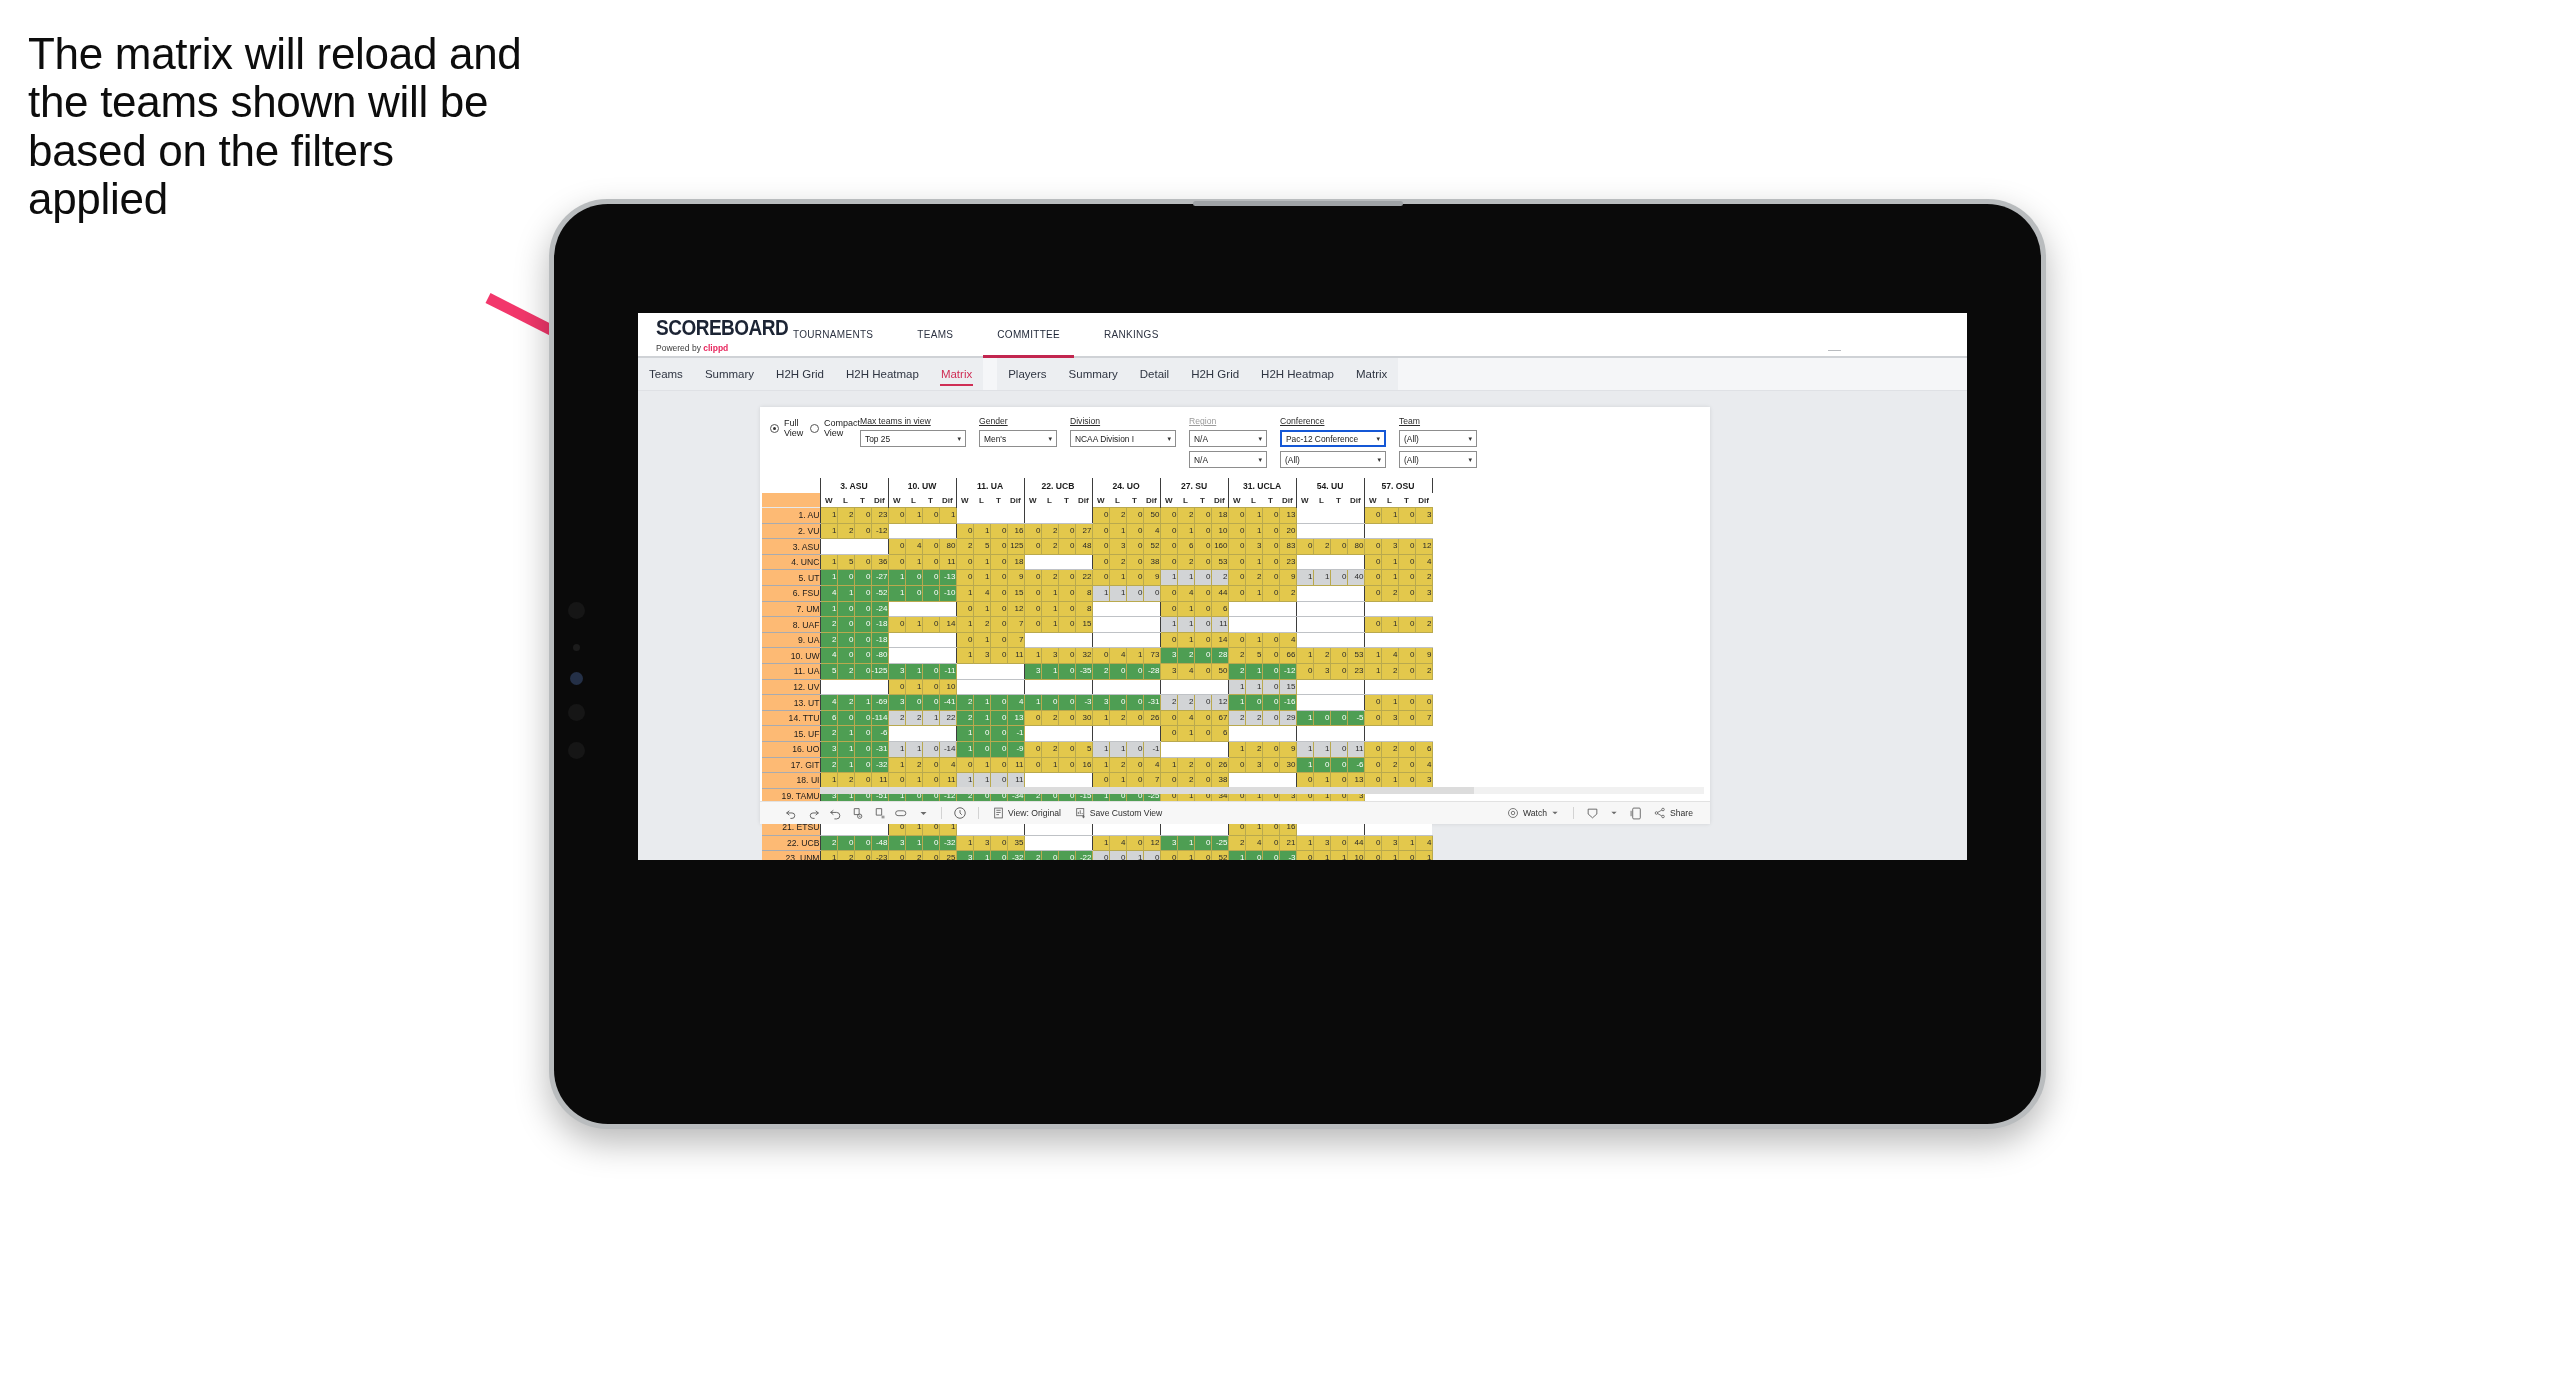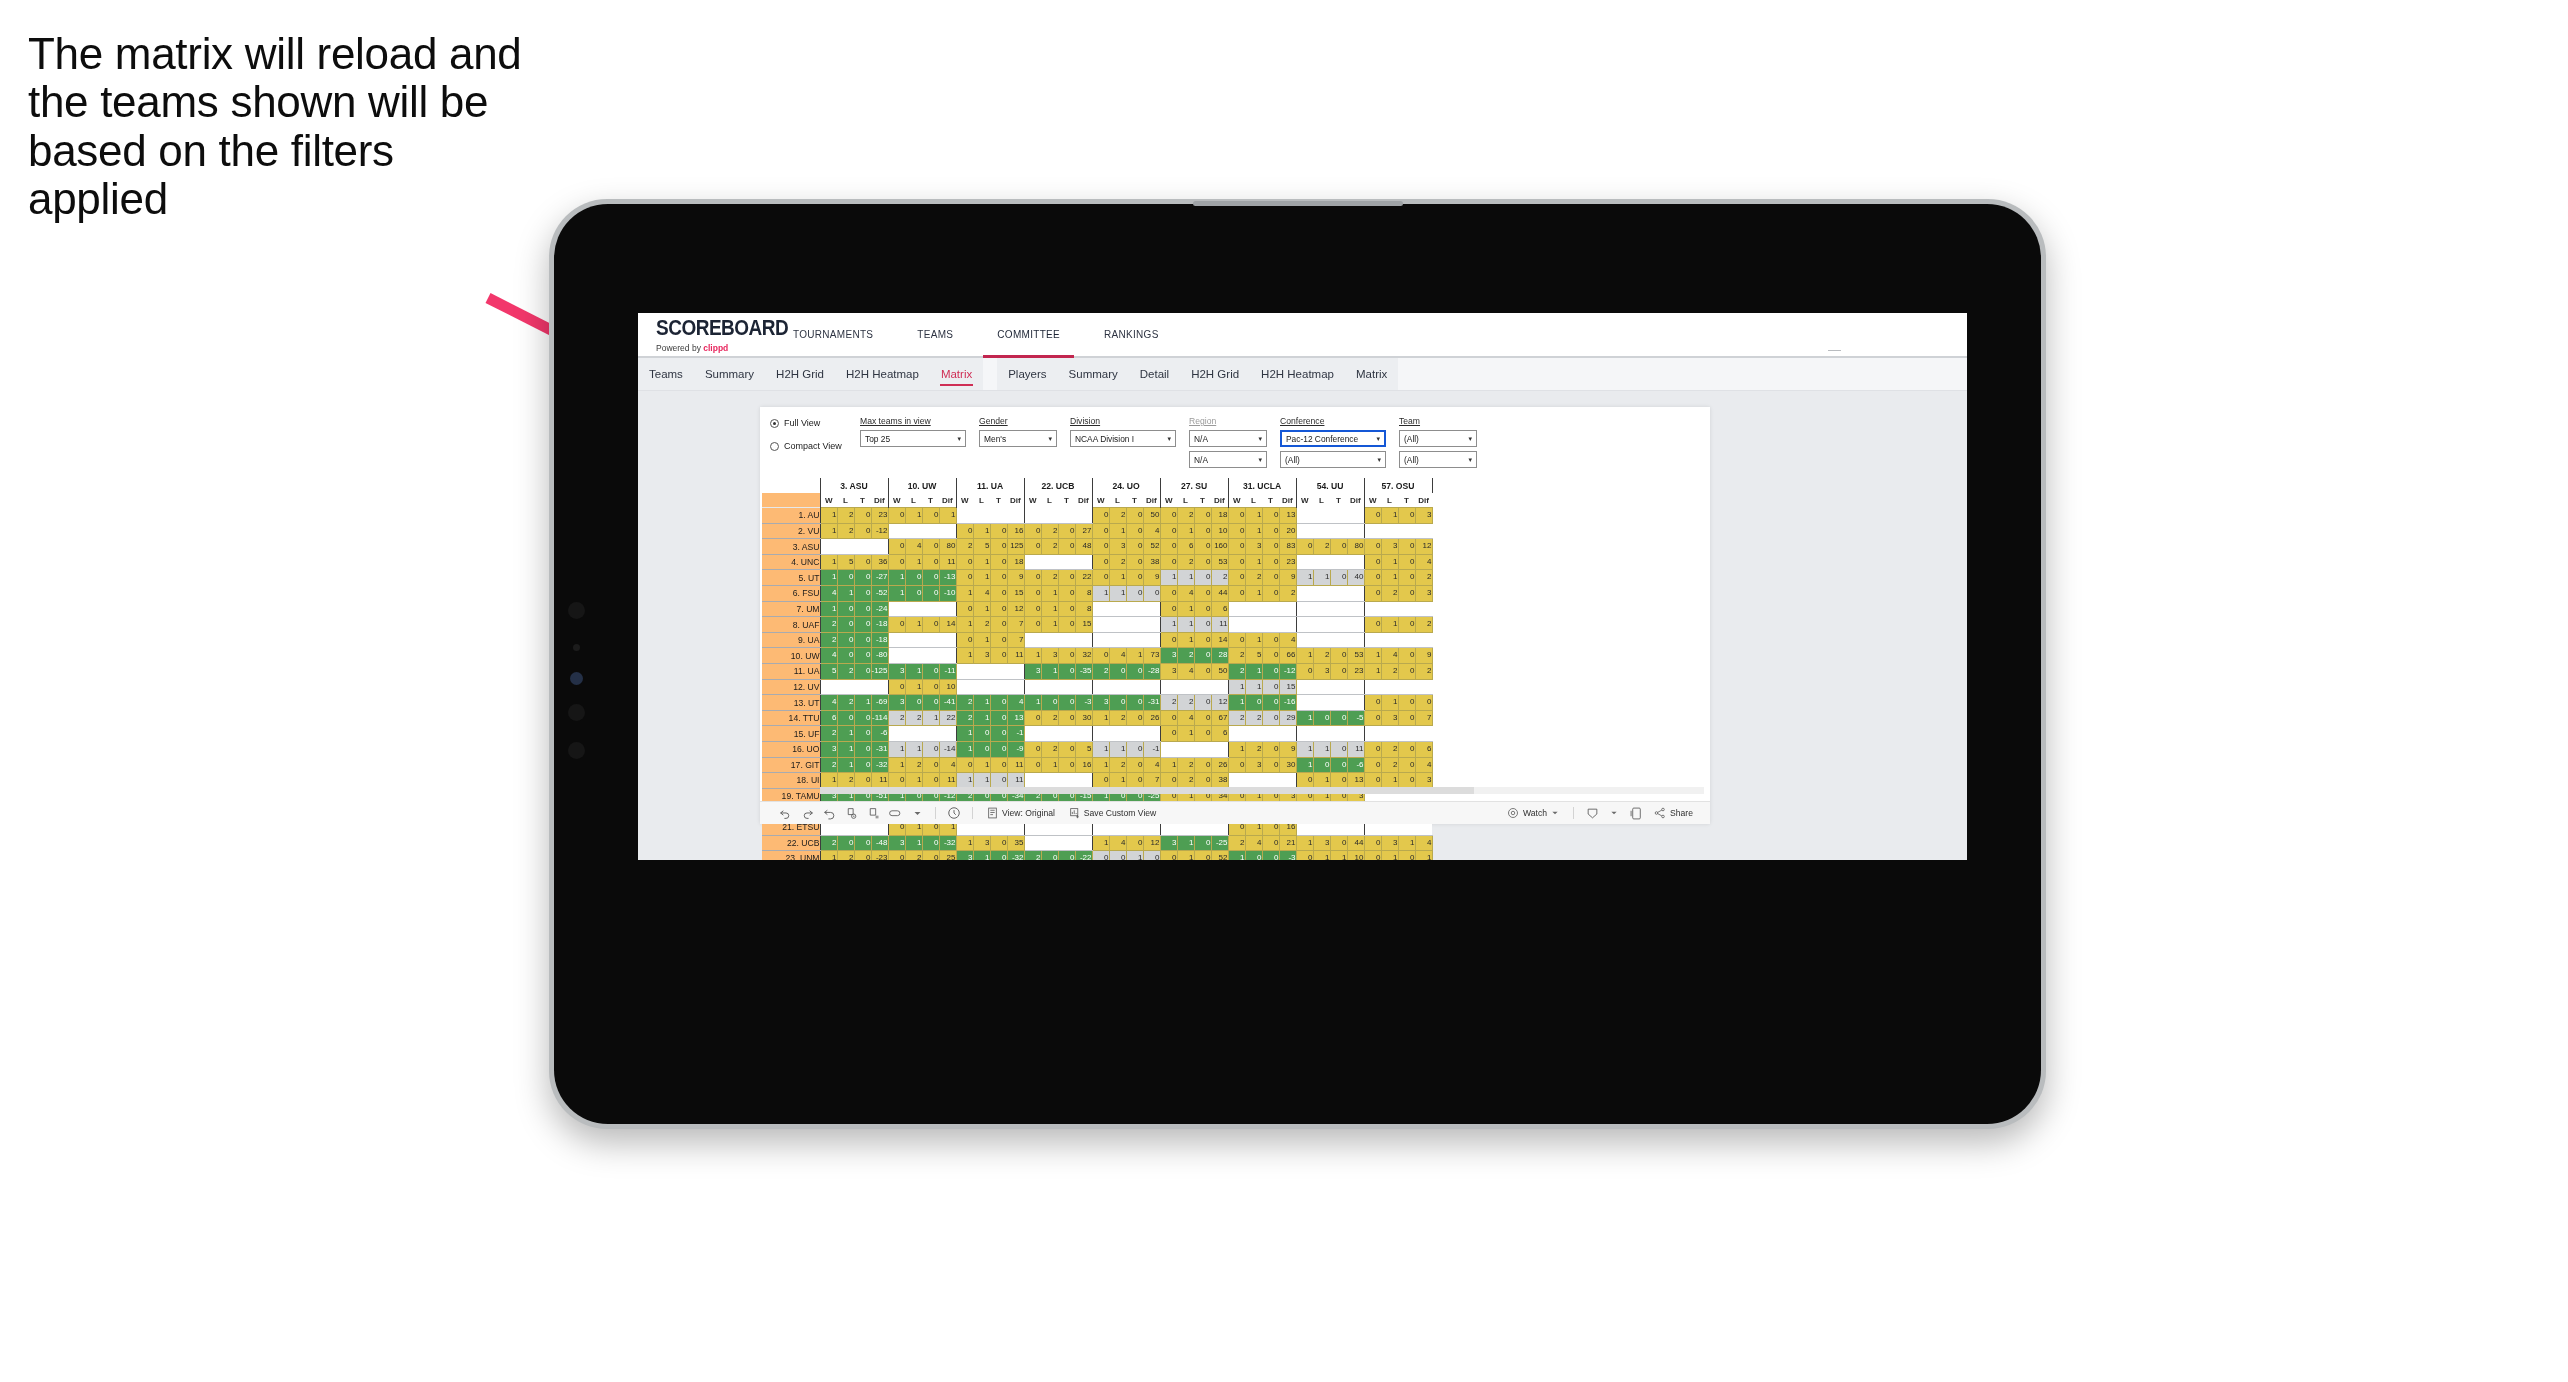--- a/index.html
+++ b/index.html
@@ -86,21 +86,21 @@
   .flabel { font-size:8.6px; color:#2b2b2b; margin-bottom:3px; height:11px;text-decoration:underline;}
   .flabel.dim { color:#9a9a9a; }
   .fsel {
     width:78px; height:17px; border:1px solid #8d8d8d; background:#fff; font-size:8.4px;
     display:flex; align-items:center; padding:0 4px; color:#1a1a1a; position:relative; cursor:pointer;
     margin-bottom:4px;
   }
   .fsel.w108 { width:106px; }
   .fsel.hl { border:2px solid #1457d6; }
   .fsel .caret { position:absolute; right:4px; font-size:7px; color:#333; }
-  .fradios { display:flex; flex-direction:column; gap:13px; width:90px; padding-top:2px;}
+  .fradios { display:flex; flex-direction:row; gap:5px; width:90px; padding-top:2px;}
   .fradio { display:flex; align-items:center; gap:5px; font-size:9px; color:#1a1a1a; cursor:pointer;}
   .rdot { width:9px; height:9px; border-radius:50%; border:1px solid #555; background:#fff; position:relative; flex:none;}
   .rdot.on::after { content:""; position:absolute; left:2px; top:2px; width:3px; height:3px; border-radius:50%; background:#333;}
   .fgap { width:13px; }
 
   
   #matrix-wrap { padding:2px 0 0 2px; position:relative; }
   table.matrix { border-collapse:collapse; table-layout:fixed; font-size:8px; color:#1d1d1d; }
   table.matrix td, table.matrix th { padding:0; }
   .rowlab {
@@ -130,21 +130,21 @@
 
   
   #sheet-scroll {
     position:absolute; left:60px; right:6px; bottom:30px; height:7px; background:#f1f1f1;
   }
   #sheet-scroll .thumb { width:74%; height:100%; background:#dcdcdc; }
 
   
   #wb-toolbar {
     position:absolute; left:0; right:0; bottom:0; height:23px; background:#f7f7f7;
-    border-top:1px solid #e2e2e2; display:flex; align-items:center; padding-left:14px; gap:0;
+    border-top:1px solid #e2e2e2; display:flex; align-items:center; padding-left:20px; gap:0;
     font-size:8.6px; color:#3a3a3a;text-align:center;
   }
   .tb-ico { width:22px; display:flex; align-items:center; justify-content:center; color:#575757; cursor:pointer; }
   .tb-sep { width:1px; height:12px; background:#d3d3d3; margin:0 7px; }
   .tb-btn { display:flex; align-items:center; gap:4px; padding:0 7px; cursor:pointer; color:#2f2f2f;}
   .tb-space { flex:1; }
 </style>
 </head>
 <body>
 

